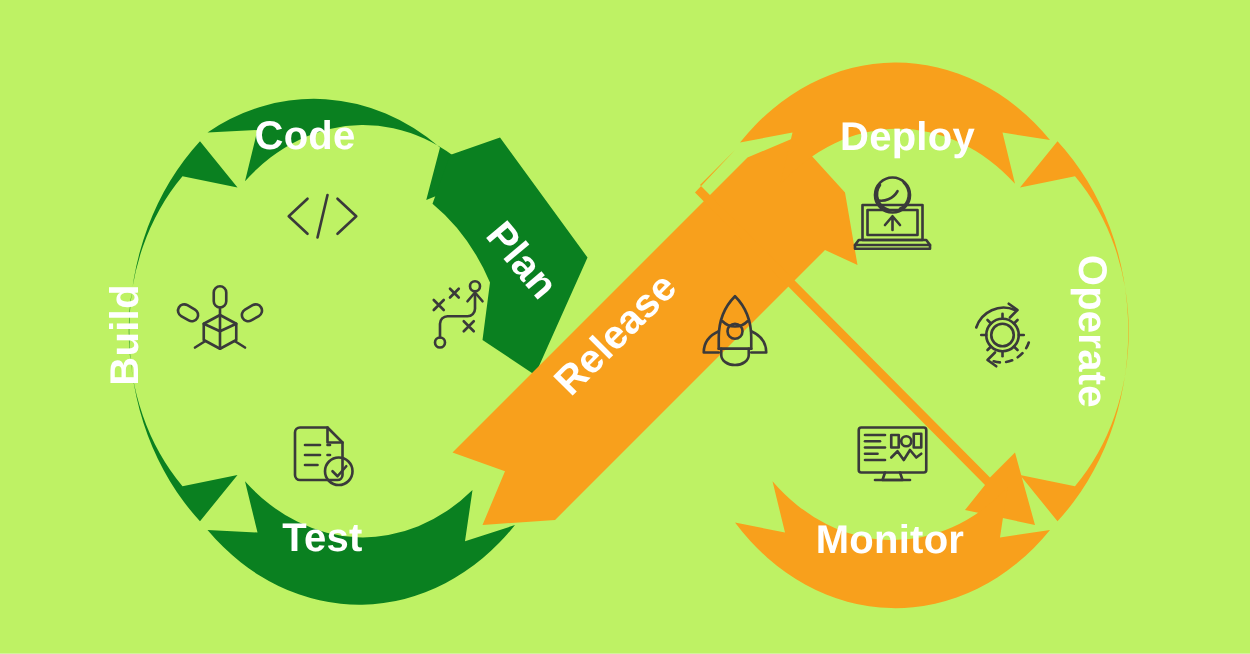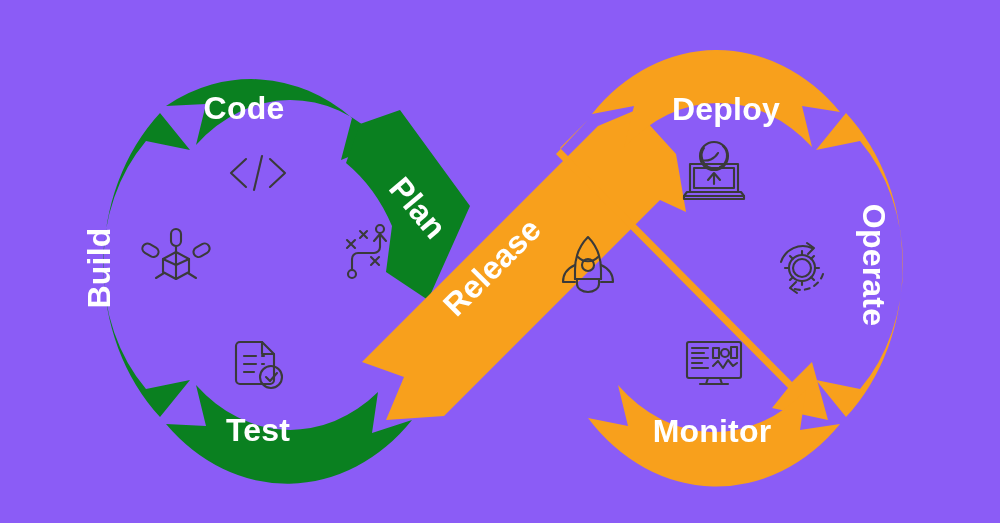--- a/index.html
+++ b/index.html
@@ -40,21 +40,21 @@
     fill: none;
     stroke: #3a3a3a;
     stroke-width: 2.1;
     stroke-linecap: round;
     stroke-linejoin: round;
   }
 </style>
 </head>
 <body style="background: rgb(242, 242, 242);">
 
-<div id="stage" style="background: #8b5cf6;">
+<div id="stage" style="background: #bef264;">
 
   <svg id="loop-svg" viewBox="0 0 1000 523" xmlns="http://www.w3.org/2000/svg">
 
     <g>
 
       <path fill="#0a8020" d="M 160,113
            L 190,150
            L 146,141
            A 140,172 0 0 0 146,389
            L 190,380

